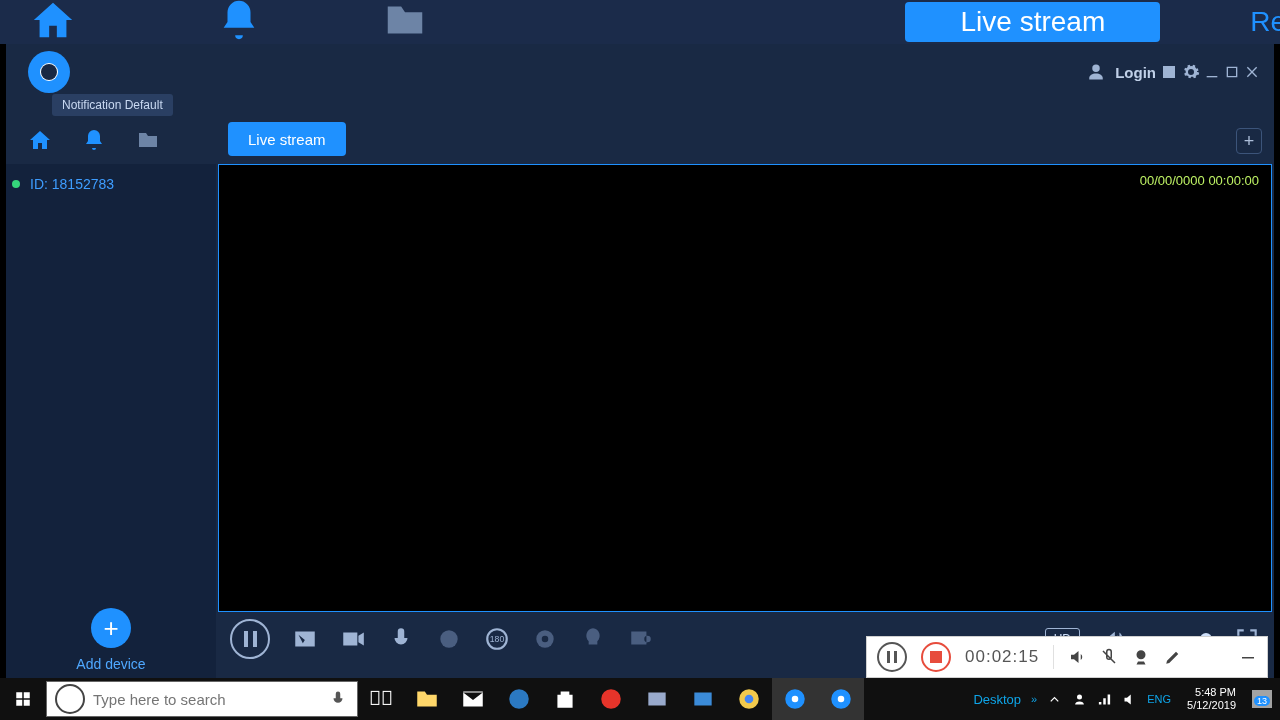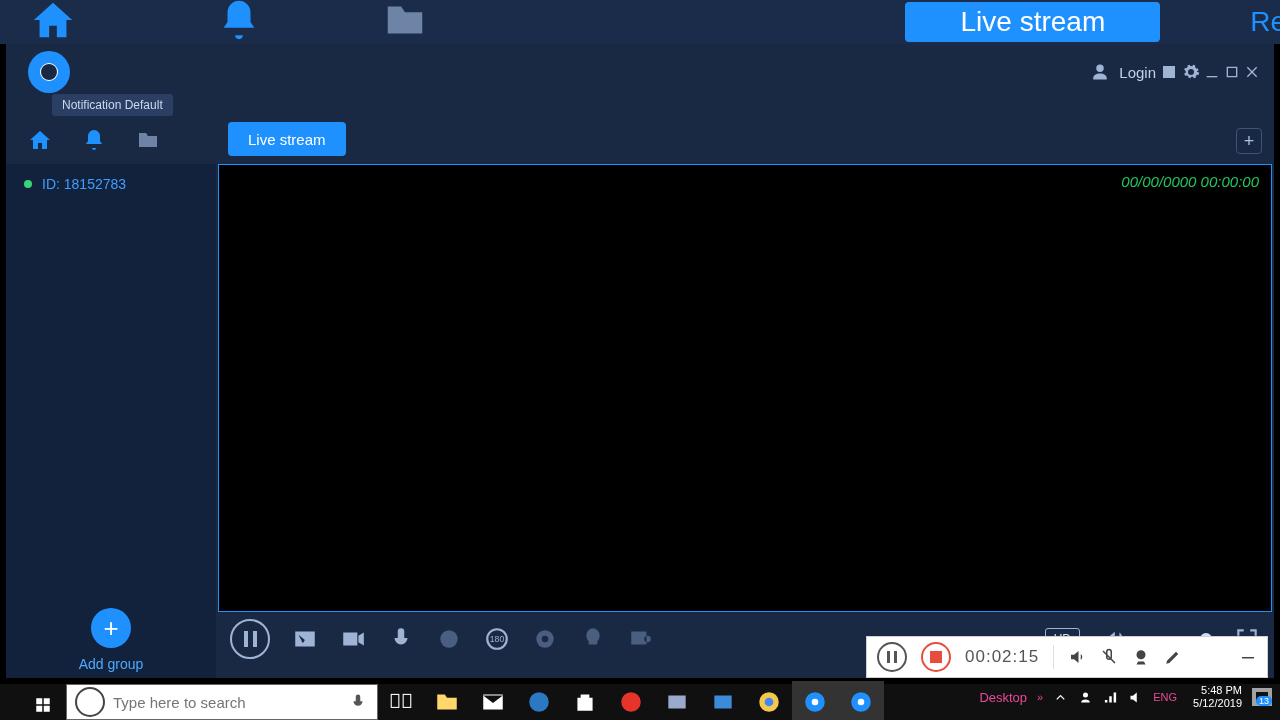--- a/index.html
+++ b/index.html
@@ -14,21 +14,21 @@
   .top-strip .replay-ghost { color:#1f91ff; font-size:28px; margin-left:90px; margin-right:-6px;}
 
   
   .app { position:absolute; left:6px; top:44px; right:6px; bottom:42px; background:#192944; color:#dbe7ff; }
 
   .titlebar { position:absolute; left:0; top:0; right:0; height:56px; display:flex; align-items:center; }
   .logo-circle { width:42px; height:42px; border-radius:50%; background:#1f91ff; margin-left:22px; display:flex; align-items:center; justify-content:center;}
   .logo-circle2{ width:16px;height:16px;border-radius:50%;background:#192944;}
   .tooltip { position:absolute; left:46px; top:50px; background:#2a3f63; color:#c9d9f2; font-size:12px; padding:4px 10px; border-radius:3px; }
 
-  .titlebar .right { margin-left:auto; display:flex; align-items:center; gap:4px; padding-right:14px;}
+  .titlebar .right { margin-left:auto; display:flex; align-items:center; gap:4px; padding-right:14px;font-weight:bold;}
   .user-login{ display:flex; align-items:center; gap:10px; color:#c0d0e8; font-size:15px;}
   .title-icon{ width:18px; height:18px; fill:#9fb4d4; cursor:pointer;}
   .win-btn{ width:16px;height:16px; fill:#9fb4d4; cursor:pointer;}
 
   
   .navrow{ position:absolute; left:0; top:76px; width:210px; height:40px; display:flex; align-items:center; gap:30px; padding-left:22px;}
   .navrow .nicon{ fill:#1f91ff; width:24px; height:24px; cursor:pointer;}
   .navrow .nicon.grey{ fill:#6d84a6;}
   .plus-box{ position:absolute; right:12px; top:84px; width:26px;height:26px; border:1px solid #3c547a; border-radius:4px; color:#aebfda; display:flex; align-items:center; justify-content:center; font-size:18px; cursor:pointer;}
 
@@ -38,30 +38,30 @@
   
   .view-tabs{ position:absolute; left:222px; top:78px; display:flex; gap:20px;}
   .vtab{ height:34px; min-width:110px; padding:0 20px; border-radius:4px; display:flex; align-items:center; justify-content:center; font-size:15px; cursor:pointer;}
   .vtab.active{ background:#1f91ff; color:#fff;}
   .vtab.inactive{ border:1px solid #1f91ff; color:#4fa8ff; background:transparent;}
 
   
   .sidebar{ position:absolute; left:0; top:120px; bottom:0; width:210px; background:#13223c;}
   .group-header{ height:40px; background:#192944; border-left:3px solid #1f91ff; display:flex; align-items:center; padding:0 12px; color:#3e9dff; font-size:14px; justify-content:space-between; cursor:pointer;}
   .caret-up{ width:0;height:0;border-left:5px solid transparent;border-right:5px solid transparent;border-bottom:6px solid #3e9dff;}
-  .device-item{ display:flex; align-items:center; gap:10px; padding:12px 18px; color:#3e9dff; font-size:14px; cursor:pointer;}
+  .device-item{ display:flex; align-items:center; gap:10px; padding:12px 6px; color:#3e9dff; font-size:14px; cursor:pointer;}
   .dot-green{ width:8px;height:8px; background:#35d67b; border-radius:50%;}
 
   .add-device-wrap{ position:absolute; bottom:6px; left:0; right:0; display:flex; flex-direction:column; align-items:center; gap:8px;}
   .add-circle{ width:40px;height:40px;border-radius:50%; background:#1f91ff; color:#fff; display:flex; align-items:center; justify-content:center; font-size:26px; cursor:pointer;}
   .add-label{ color:#4fa8ff; font-size:14px;}
 
   
   .video-area{ position:absolute; left:212px; top:120px; right:2px; bottom:66px; background:#000; border:1px solid #1f91ff;}
-  .timestamp{ position:absolute; right:12px; top:8px; color:#22c55e; font-size:15px;font-style:italic;}
+  .timestamp{ position:absolute; right:12px; top:8px; color:#bef264; font-size:13px;}
 
   
   .controlbar{ position:absolute; left:212px; right:2px; bottom:14px; height:50px; background:#192944; display:flex; align-items:center; padding:0 12px; gap:22px;}
   .cb-icon{ width:26px;height:26px; fill:#9fb4d4; cursor:pointer;}
   .cb-icon.dim{ fill:#4a5e80;}
   .pause-circle{ width:40px;height:40px;border:2px solid #9fb4d4;border-radius:50%;display:flex;align-items:center;justify-content:center; cursor:pointer;}
   .pause-circle .bars{ display:flex; gap:5px;}
   .pause-circle .bars div{ width:4px;height:16px;background:#9fb4d4;}
   .hd-badge{ border:1px solid #9fb4d4; color:#cfe0fa; font-size:12px; padding:3px 8px; border-radius:3px; cursor:pointer;}
   .vol-wrap{ display:flex; align-items:center; gap:8px;}
@@ -73,37 +73,37 @@
   .recorder{ position:absolute; right:12px; bottom:42px; width:402px; height:42px; background:#fff; border:1px solid #d0d0d0; display:flex; align-items:center; padding:0 10px; gap:14px;}
   .rec-circle{ width:30px;height:30px;border:2px solid #555;border-radius:50%;display:flex;align-items:center;justify-content:center;cursor:pointer;}
   .rec-circle.pause .b{display:flex;gap:4px;} .rec-circle.pause .b div{width:3px;height:12px;background:#555;}
   .rec-circle.stop{ border-color:#e74c3c;} .rec-circle.stop .sq{width:12px;height:12px;background:#e74c3c;}
   .rec-time{ color:#555; font-size:17px; letter-spacing:1px;}
   .rec-icon{width:18px;height:18px;fill:#444;cursor:pointer;}
   .rec-spacer{flex:1;}
   .rec-sep{ width:1px; height:24px; background:#e0e0e0;}
 
   
-  .taskbar{ position:absolute; left:0; right:0; bottom:0; height:36px; background:#101010; display:flex; align-items:flex-start; color:#fff;padding-left:20px;}
+  .taskbar{ position:absolute; left:0; right:0; bottom:0; height:42px; background:#101010; display:flex; align-items:center; color:#fff;}
   .start-btn{ width:46px;height:42px;display:flex;align-items:center;justify-content:center;cursor:pointer;}
   .start-btn svg{width:18px;height:18px;fill:#fff;}
   .searchbox{ display:flex; align-items:center; background:#fff; height:36px; width:312px; margin-left:0; border:1px solid #666;}
   .search-o{ width:30px;height:30px;border:2px solid #444;border-radius:50%; margin:0 8px;}
   .searchbox input{ flex:1; border:none; outline:none; font-size:15px; color:#555; background:transparent;}
   .mic{ width:18px;height:18px;fill:#555; margin:0 10px;}
   .tb-icons{ display:flex; align-items:center; height:100%;}
   .tb-item{ width:46px;height:42px;display:flex;align-items:center;justify-content:center;cursor:pointer;}
   .tb-item svg{width:26px;height:26px;}
   .tb-item.active{ background:#333;}
   .sys-tray{ margin-left:auto; display:flex; align-items:center; gap:10px; padding-right:8px; font-size:11px;}
-  .sys-tray .lbl{ color:#ec4899;}
+  .sys-tray .lbl{ color:#0ea5e9;}
   .sys-tray svg{ width:15px;height:15px; fill:#fff;}
   .clock{ text-align:right; line-height:13px; font-size:11px; margin-left:6px;}
   .desk-label{ font-size:13px;}
-  .notif-box{ width:20px;height:18px; border:4px solid #a3a3a3; position:relative; }
+  .notif-box{ width:20px;height:18px; border:6px solid #a3a3a3; position:relative; margin-left:6px;}
   .notif-box .bubble{position:absolute;right:-4px;bottom:-4px;background:#1f91ff;border-radius:8px;font-size:9px;padding:0 3px;}
 </style>
 </head>
 <body>
 
 <div class="top-strip">
   <div class="big-icon">
     <svg viewBox="0 0 24 24">
         <path fill="currentColor" d="M12 3l10 9h-3v9h-5v-6h-4v6H5v-9H2z"></path>
       </svg>
@@ -180,21 +180,21 @@
     <div class="vtab active">Live stream</div>
   </div>
 
   <div class="sidebar">
     <div class="device-item">
       <div class="dot-green"></div>
       <span>ID: 18152783</span>
     </div>
     <div class="add-device-wrap">
       <div class="add-circle">+</div>
-      <div class="add-label">Add group</div>
+      <div class="add-label">Add device</div>
     </div>
   </div>
 
   <div class="video-area">
     <div class="timestamp">00/00/0000 00:00:00</div>
   </div>
 
   <div class="controlbar">
     <div class="pause-circle">
         <div class="bars">

